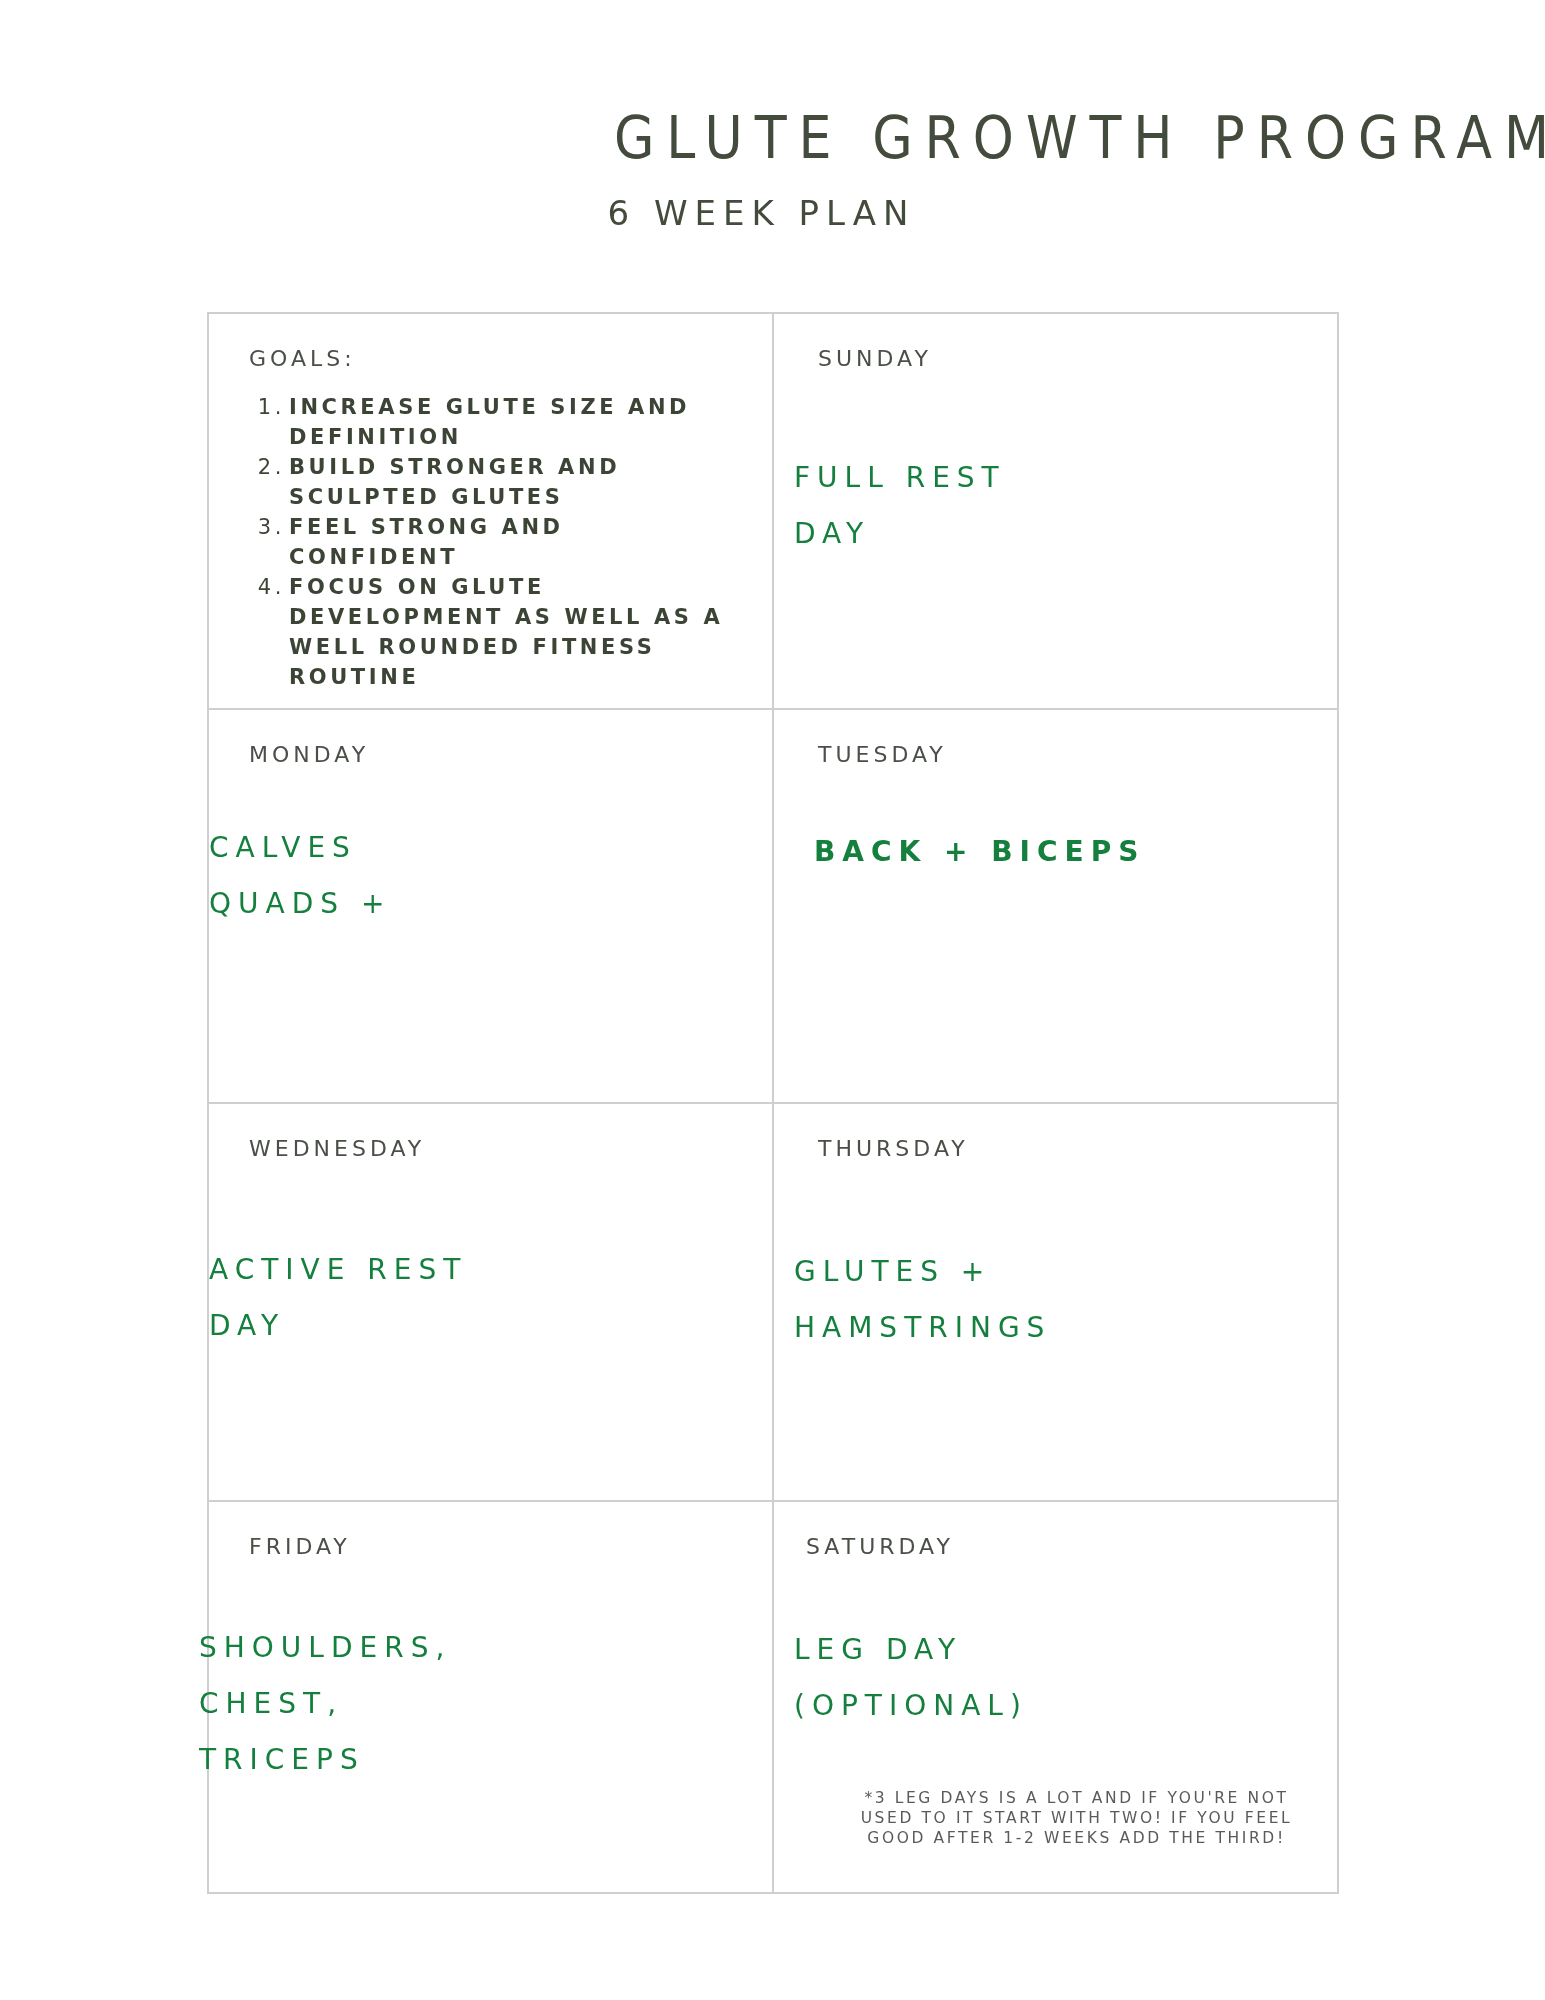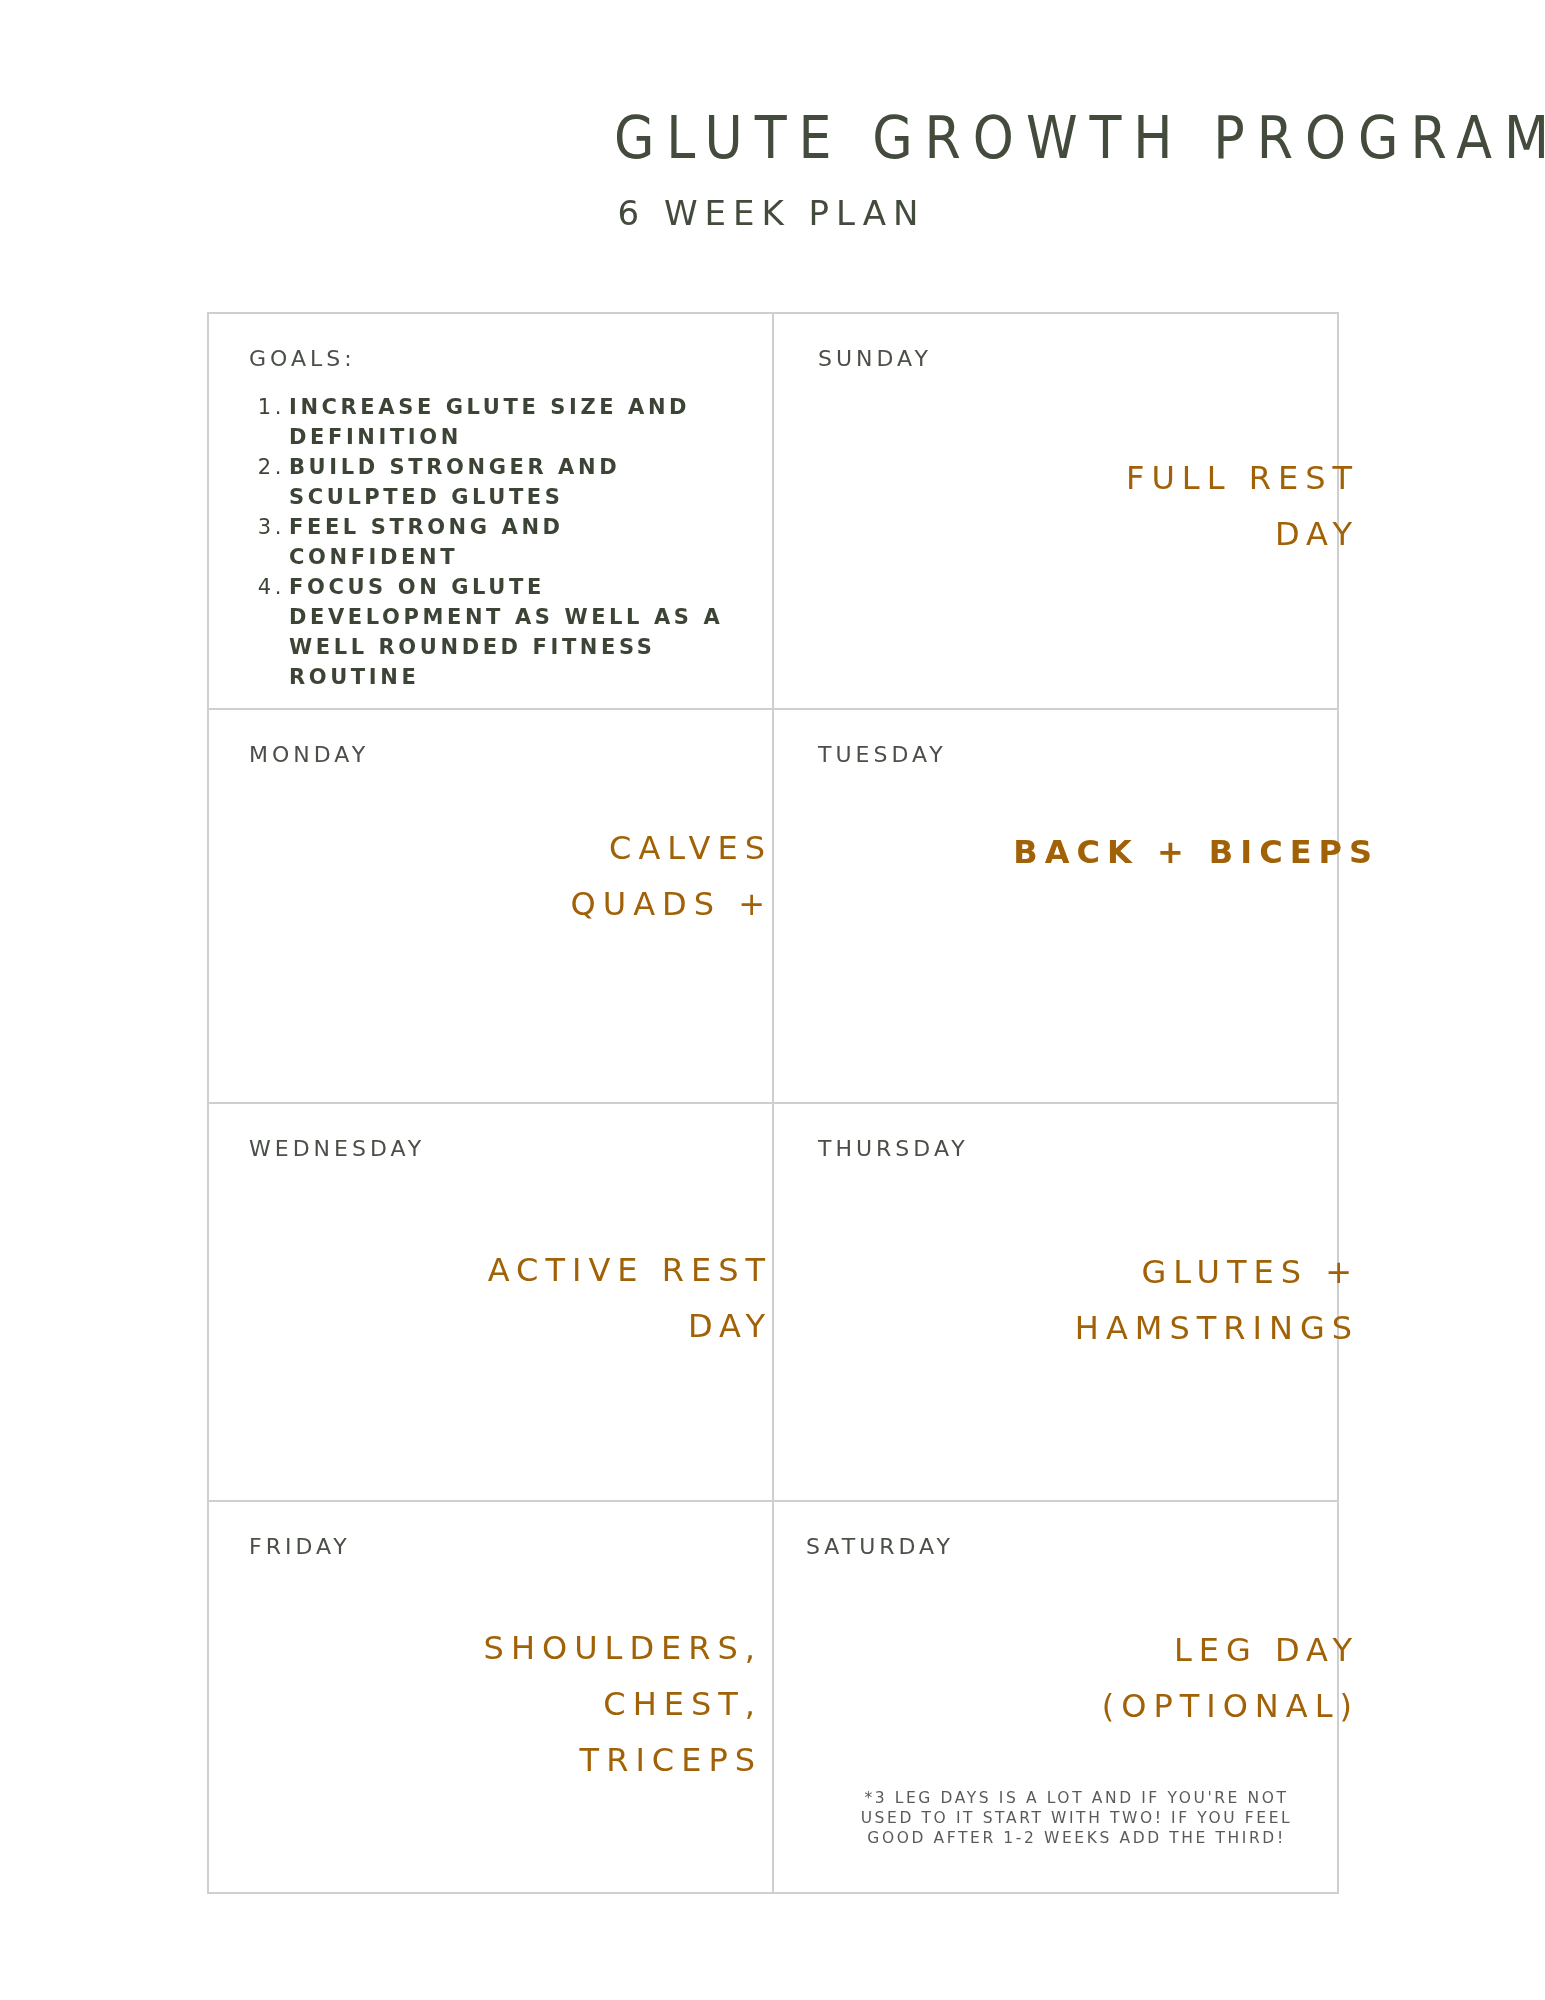--- a/index.html
+++ b/index.html
@@ -1,32 +1,32 @@
 <!DOCTYPE html>
 <html><head>
   <meta charset="utf-8">
   <style>
     html, body { margin:0; padding:0; background:#ffffff; }
     body { width:1545px; height:2000px; position:relative; overflow:hidden;
            font-family:"DejaVu Sans", "Liberation Sans", sans-serif; color:#3f4739; }
     .title { position:absolute; left:0; width:1545px; top:88px; text-align:right;
              font-size:58px; font-weight:normal; letter-spacing:12px; color:#434b3c; margin:16px;
              font-family:"DejaVu Sans", sans-serif; font-stretch:condensed; }
-    .subtitle { position:absolute; left:10px; width:1523px; top:193px; text-align:center;
+    .subtitle { position:absolute; left:0; width:1523px; top:193px; text-align:center;
              font-size:34px; letter-spacing:7px; color:#434b3c; margin:0; }
     .grid { position:absolute; left:207px; top:312px; width:1132px; height:1582px;
             border:2px solid #cfcfcf; box-sizing:border-box;
             display:grid; grid-template-columns:565px 565px; grid-template-rows:396px 394px 398px 392px; }
     .cell { position:relative; box-sizing:border-box; }
     .cell.left { border-right:2px solid #cfcfcf;padding-left:16px; }
     .cell.row-b { border-bottom:2px solid #cfcfcf; }
     .day { position:absolute; top:32px; left:40px; font-size:22px; letter-spacing:4px; color:#4a4f47; }
     .right .day { left:44px; }
-    .workout { position:absolute; left:0; right:0; text-align:right;
-               font-size:32px; letter-spacing:7px; line-height:56px; color:#a16207; }
+    .workout { position:absolute; left:0; right:0; text-align:left;
+               font-size:28px; letter-spacing:7px; line-height:56px; color:#15803d; }
     .goals-list { position:absolute; left:46px; top:78px; margin:0; padding:0; list-style:none;
                   font-size:21px; letter-spacing:3.6px; line-height:30px; color:#3c4436; font-weight:600; }
     .goals-list li { display:flex; }
     .goals-list .num { width:30px; text-align:right; flex:none; padding-right:4px; font-weight:normal; }
     .goals-list .txt { width:440px; }
     .note { position:absolute; left:40px; right:40px; top:286px; text-align:center;
             font-size:15.5px; letter-spacing:2.6px; line-height:20px; color:#5a5a5a; }
   </style>
 </head>
 <body>

